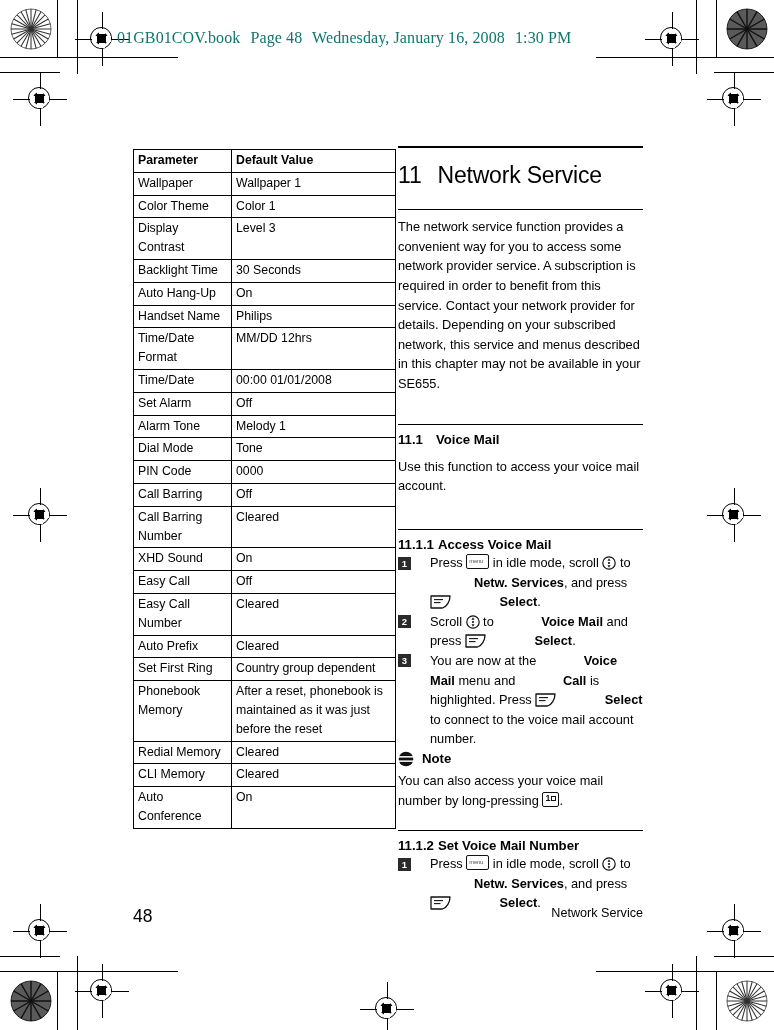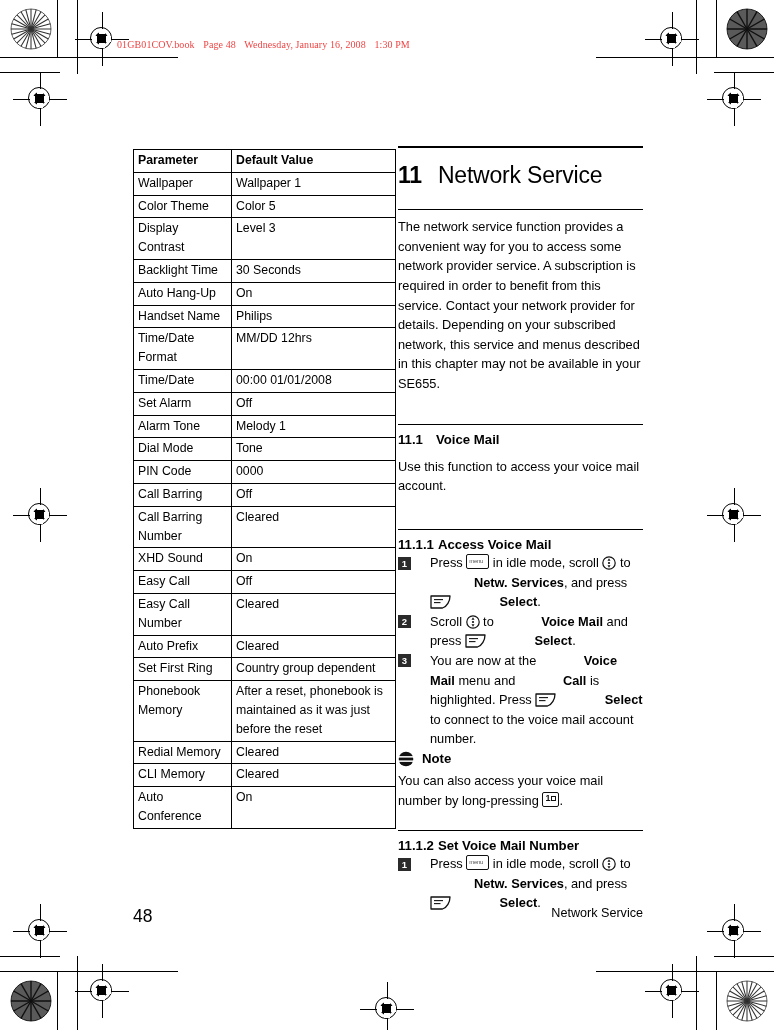--- a/index.html
+++ b/index.html
@@ -67,26 +67,26 @@
 
   .cropline {
     position: absolute;
     background: #000;
   }
 
   
   .slug {
     position: absolute;
     left: 117px;
-    top: 39px;
+    top: 29px;
     font-family: "Liberation Serif", serif;
-    font-size: 10px;
+    font-size: 16px;
     letter-spacing: 0.1px;
     white-space: nowrap;
-    color: #ef4444;
+    color: #0f766e;
   }
   .slug .sp { display: inline-block; width: 6px; }
 
   
   .page {
     position: absolute;
     left: 0; top: 0;
     width: 654px;
     height: 1030px;
   }
@@ -134,21 +134,21 @@
     background: #000;
     width: 245px;
   }
   .chapter {
     font-size: 23px;
     font-weight: 300;
     letter-spacing: -0.2px;
     margin: 14px 0 20px 0;
     white-space: nowrap;
   }
-  .chapter .num { margin-right: 16px; font-weight: bold; }
+  .chapter .num { margin-right: 16px; }
 
   .body-p {
     font-size: 12.8px;
     line-height: 19.6px;
     margin: 7px 0 0 0;
     font-weight: 500;
   }
 
   .h2 {
     font-size: 13.2px;
@@ -536,21 +536,21 @@
           <tr class="head">
             <td class="c1">Parameter</td>
             <td class="c2">Default Value</td>
           </tr>
           <tr>
             <td class="c1">Wallpaper</td>
             <td class="c2">Wallpaper 1</td>
           </tr>
           <tr>
             <td class="c1">Color Theme</td>
-            <td class="c2">Color 5</td>
+            <td class="c2">Color 1</td>
           </tr>
           <tr>
             <td class="c1">Display Contrast</td>
             <td class="c2">Level 3</td>
           </tr>
           <tr>
             <td class="c1">Backlight Time</td>
             <td class="c2">30 Seconds</td>
           </tr>
           <tr>

